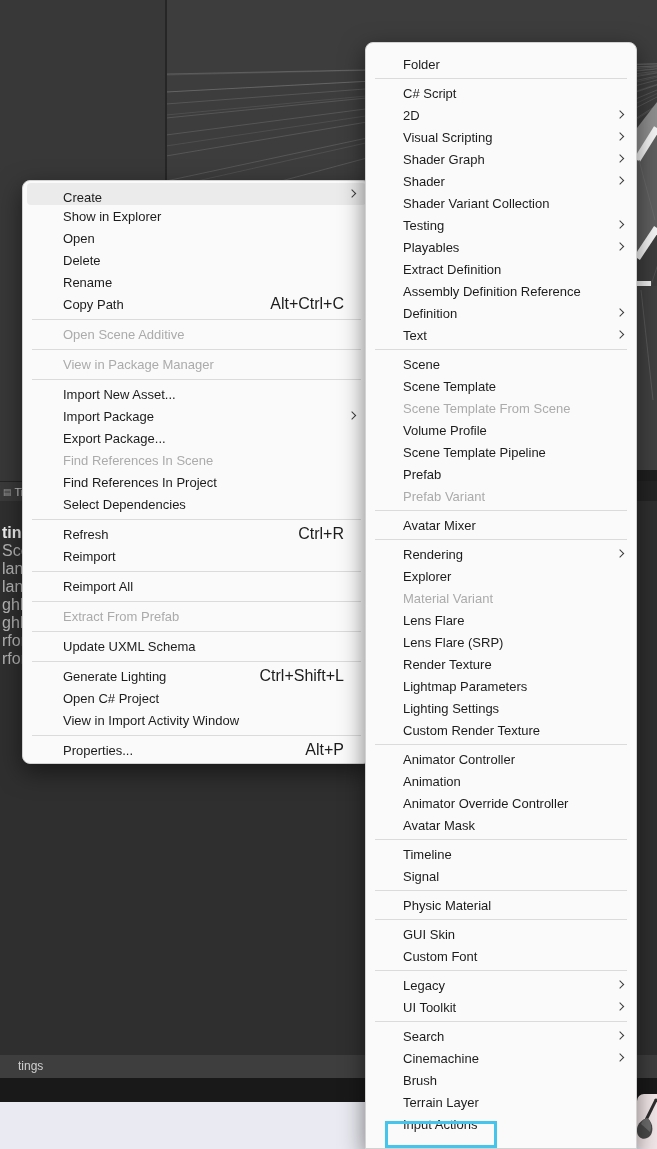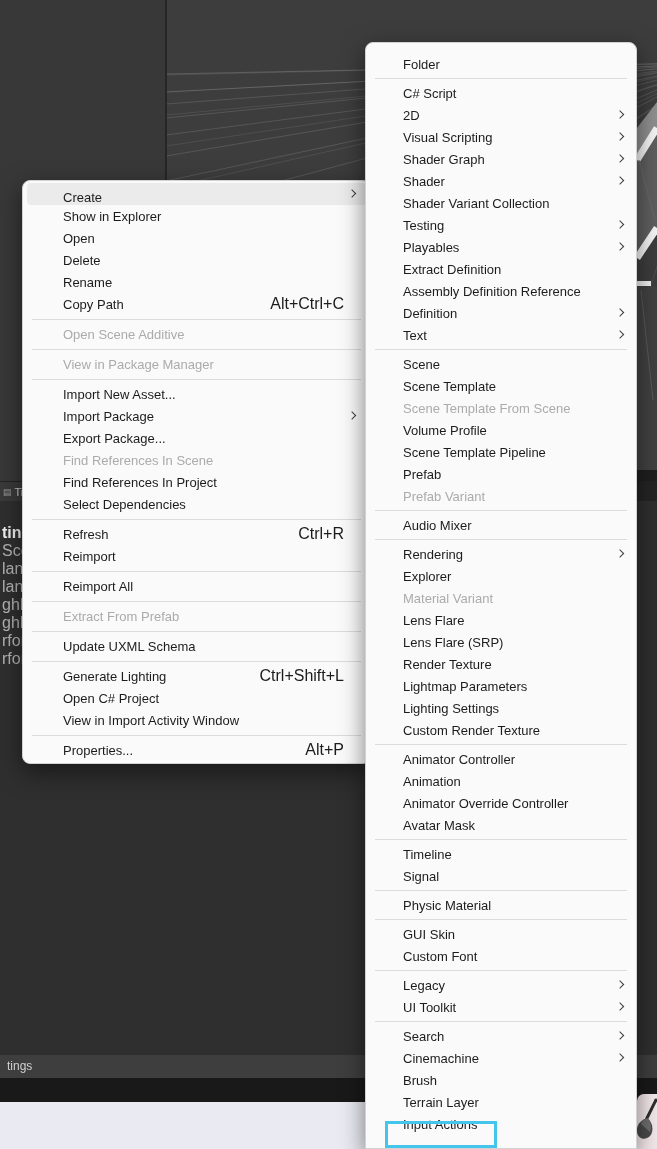--- a/index.html
+++ b/index.html
@@ -15,21 +15,21 @@
   .v-divider { position:absolute; left:165px; top:0; width:2px; height:481px; background:#262626; z-index:1; }
   .tab-strip { position:absolute; left:0; top:481px; width:657px; height:20px; background:#242424; z-index:1; }
   .tab { position:absolute; left:0; top:1px; height:19px; padding:0 4px 0 3px; background:#3a3a3a;
          color:#c9c9c9; font-size:11px; display:flex; align-items:center; gap:3px; white-space:nowrap; overflow:hidden; width:23px; }
   .tab .tab-icon { font-size:9px; color:#9a9a9a; }
   .panel-lower { position:absolute; left:0; top:501px; width:657px; height:554px; background:#2f2f2f; z-index:1; }
   .fragments { position:absolute; left:2px; top:524px; width:22px; z-index:2; overflow:visible; }
   .fragment { height:18px; line-height:18px; font-size:16px; color:#b4b4b4; white-space:nowrap; }
   .fragment.bright { color:#f0f0f0; font-weight:bold; }
   .bar-tings { position:absolute; left:0; top:1055px; width:657px; height:23px; background:#3e3e3e; z-index:2;
-               color:#cfcfcf; font-size:12px; line-height:23px; padding-left:7px; }
+               color:#cfcfcf; font-size:12px; line-height:23px; padding-left:18px; }
   .bar-black { position:absolute; left:0; top:1078px; width:657px; height:24px; background:#191919; z-index:2; }
   .panel-light { position:absolute; left:0; top:1102px; width:657px; height:47px; background:#eaeaf2; z-index:2; }
   .right-strip-svg { position:absolute; left:637px; top:100px; z-index:1; }
   .brush-tile { position:absolute; left:637px; top:1094px; width:20px; height:55px; background:#f4e8ea;
                 border-radius:7px 0 0 7px; z-index:3; overflow:hidden; }
   
   .menu { position:absolute; background:#fafafa; border:1px solid #d2d2d2;
           box-shadow:0 8px 24px rgba(0,0,0,.5); }
   .menu--left { left:22px; top:180px; width:349px; border-radius:8px; padding:2px 0; z-index:10; }
   .menu--sub  { left:365px; top:42px; width:272px; height:1107px; border-radius:8px 8px 0 0;
@@ -313,21 +313,21 @@
     <div class="menu-item">
       <span class="mi-label">Prefab</span>
     </div>
     <div class="menu-item disabled">
       <span class="mi-label">Prefab Variant</span>
     </div>
     <div class="menu-sep">
       <i></i>
     </div>
     <div class="menu-item">
-      <span class="mi-label">Audio Mixer</span>
+      <span class="mi-label">Avatar Mixer</span>
     </div>
     <div class="menu-sep">
       <i></i>
     </div>
     <div class="menu-item">
       <span class="mi-label">Rendering</span>
       <span class="chev"></span>
     </div>
     <div class="menu-item">
       <span class="mi-label">Explorer</span>

